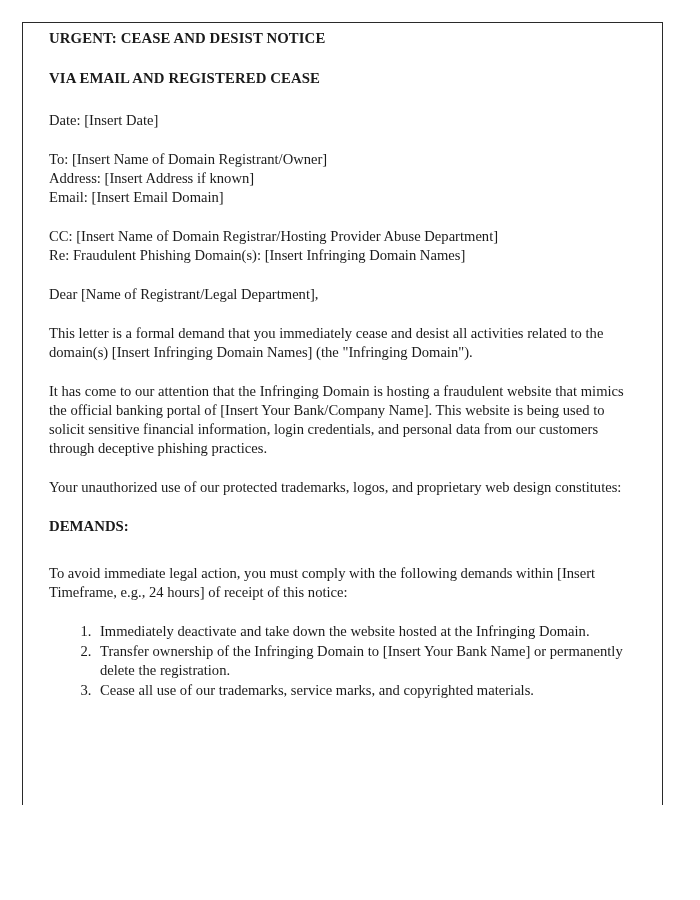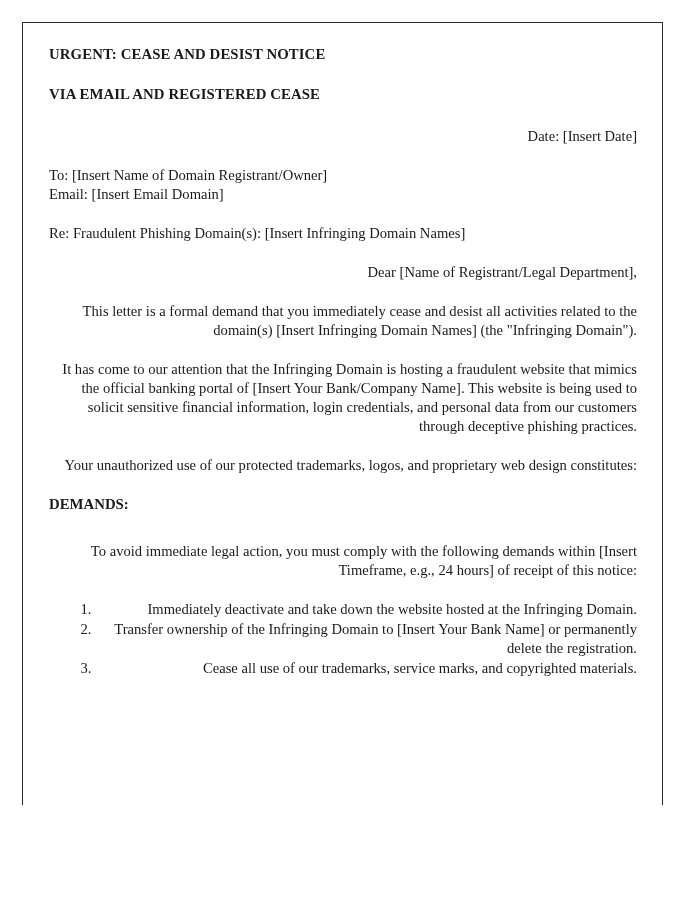--- a/index.html
+++ b/index.html
@@ -26,37 +26,37 @@
     border-top: 1.5px solid #2a2a2a;
     border-bottom: none;
     box-sizing: border-box;
     background: #ffffff;
     overflow: hidden;
   }
 
   .doc-body {
     position: absolute;
     left: 26px;            
-    top: 22px;
+    top: 6px;
     width: 588px;
     font-size: 14.6px;
     line-height: 1.30;
   }
 
   .heading {
     font-weight: bold;
     font-size: 14.8px;
     letter-spacing: 0.1px;
     margin: 0 0 21px 0;
   }
   .heading.second { margin-bottom: 23px; }
 
   .para {
     margin: 0 0 20px 0;
-    text-align: right;
+    text-align: left;
   }
 
   .block {
     margin: 0 0 20px 0;
   }
   .block .line { display: block; }
 
   .section-head {
     font-weight: bold;
     font-size: 14.8px;
@@ -70,21 +70,20 @@
   }
   ul.bullets li {
     margin: 0 0 1px 0;
     padding-left: 4px;
   }
 
   ol.numbers {
     margin: 0 0 20px 0;
     padding: 0 0 0 46px;
     list-style-type: decimal;
-    text-align: right;
   }
   ol.numbers li {
     margin: 0 0 1px 0;
     padding-left: 5px;
   }
 
   b, .bold { font-weight: normal; }
 </style>
 </head>
 <body>
@@ -92,24 +91,26 @@
 <div class="page-frame">
   <div class="doc-body">
 
     <div class="heading">URGENT: CEASE AND DESIST NOTICE</div>
     <div class="heading second">VIA EMAIL AND REGISTERED CEASE</div>
 
     <div class="para">Date: [Insert Date]</div>
 
     <div class="block">
       <span class="line">To: [Insert Name of Domain Registrant/Owner]</span>
+      <span class="line">Address: [Insert Address if known]</span>
       <span class="line">Email: [Insert Email Domain]</span>
     </div>
 
     <div class="block">
+      <span class="line">CC: [Insert Name of Domain Registrar/Hosting Provider Abuse Department]</span>
       <span class="line">Re: Fraudulent Phishing Domain(s): [Insert Infringing Domain Names]</span>
     </div>
 
     <div class="para">Dear [Name of Registrant/Legal Department],</div>
 
     <p class="para"><span>This letter is a formal demand that you immediately cease and desist all activities related to the domain(s) </span><b>[Insert Infringing Domain Names]</b><span> (the "Infringing Domain").</span></p>
 
     <p class="para"><span>It has come to our attention that the Infringing Domain is hosting a fraudulent website that mimics the official banking portal of </span><b>[Insert Your Bank/Company Name]</b><span>. This website is being used to solicit sensitive financial information, login credentials, and personal data from our customers through deceptive phishing practices.</span></p>
 
     <p class="para">Your unauthorized use of our protected trademarks, logos, and proprietary web design constitutes:</p>

